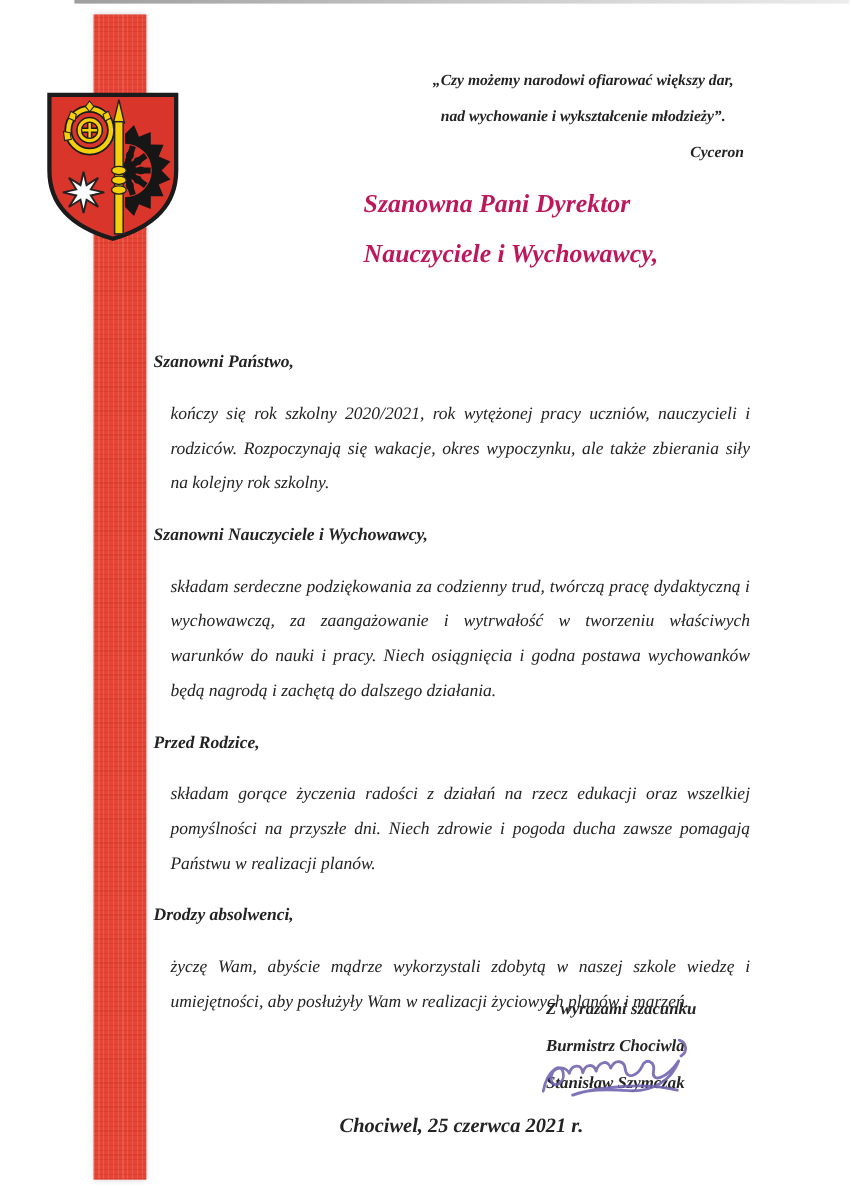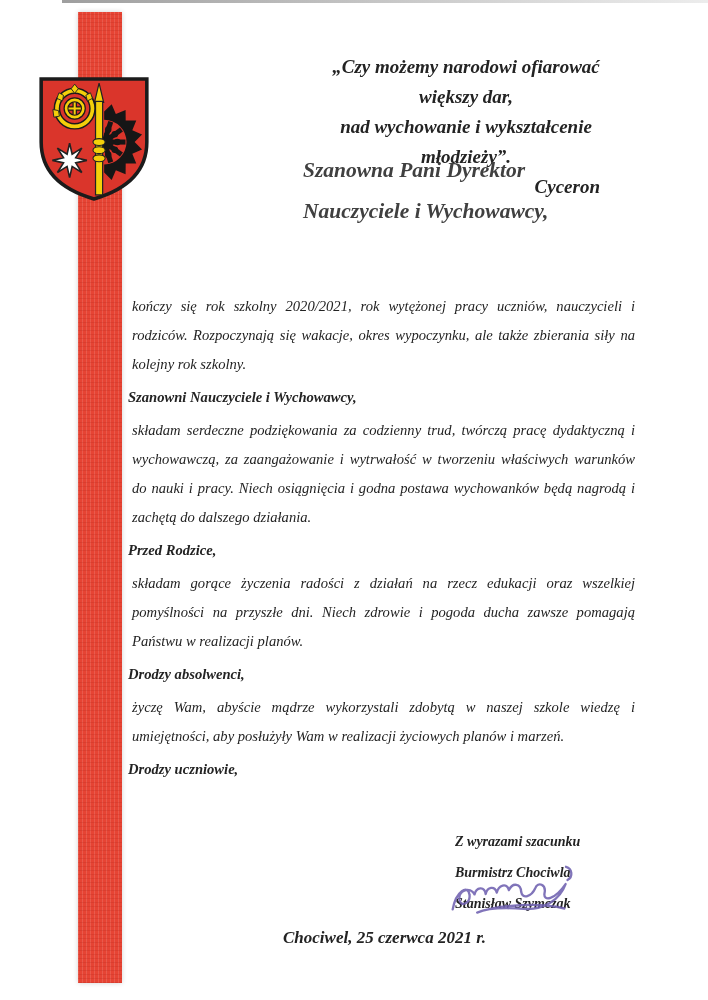--- a/index.html
+++ b/index.html
@@ -15,34 +15,34 @@
   .ribbon{
     position:absolute;left:78px;top:12px;width:44px;height:971px;z-index:1;
     background-color:#e64434;
     background-image:
       repeating-linear-gradient(0deg, rgba(150,20,10,.14) 0 1px, rgba(255,255,255,0) 1px 4px),
       repeating-linear-gradient(90deg, rgba(255,255,255,.12) 0 1px, rgba(255,255,255,0) 1px 4px);
     box-shadow:0 0 5px rgba(0,0,0,.18);
   }
   .crest{position:absolute;left:36px;top:75px;width:116px;height:128px;z-index:2;}
   .quote{
-    position:absolute;left:320px;top:52px;width:292px;z-index:3;
-    font-size:19px;font-weight:bold;font-style:italic;line-height:30px;text-align:center;
+    position:absolute;left:340px;top:52px;width:292px;z-index:3;
+    font-size:13px;font-weight:bold;font-style:italic;line-height:30px;text-align:center;
   }
   .quote .author{text-align:right;padding-right:12px;}
   .salutation{
     position:absolute;left:303px;top:150px;z-index:3;
-    font-size:21.5px;font-weight:bold;font-style:italic;line-height:41px;color:#404040;
+    font-size:21.5px;font-weight:bold;font-style:italic;line-height:41px;color:#be185d;
   }
   .letter-body{
     position:absolute;left:128px;top:288px;width:511px;z-index:3;
     font-size:14.6px;font-style:italic;line-height:29px;
   }
   .section-heading{font-weight:bold;}
-  .section-body{text-align:justify;margin:4px;}
+  .section-body{text-align:justify;margin:14px;}
   .closing{
     position:absolute;left:455px;top:826px;z-index:3;
     font-size:14px;font-weight:bold;font-style:italic;line-height:31px;
   }
   .signature{position:absolute;left:446px;top:862px;width:134px;height:58px;z-index:4;transform:rotate(-2deg);}
   .dateline{
     position:absolute;left:283px;top:928px;z-index:3;
     font-size:17px;font-weight:bold;font-style:italic;
   }
 </style>
@@ -98,36 +98,36 @@
     <div class="author">Cyceron</div>
   </div>
 
   <div class="salutation">
     <div>Szanowna Pani Dyrektor</div>
     <div>Nauczyciele i Wychowawcy,</div>
   </div>
 
   <div class="letter-body">
     <div class="section">
+      <div class="section-heading">Szanowni Państwo,</div>
       <p class="section-body">kończy się rok szkolny 2020/2021, rok wytężonej pracy uczniów, nauczycieli i rodziców. Rozpoczynają się wakacje, okres wypoczynku, ale także zbierania siły na kolejny rok szkolny.</p>
     </div>
     <div class="section">
       <div class="section-heading">Szanowni Nauczyciele i Wychowawcy,</div>
       <p class="section-body">składam serdeczne podziękowania za codzienny trud, twórczą pracę dydaktyczną i wychowawczą, za zaangażowanie i wytrwałość w tworzeniu właściwych warunków do nauki i pracy. Niech osiągnięcia i godna postawa wychowanków będą nagrodą i zachętą do dalszego działania.</p>
     </div>
     <div class="section">
       <div class="section-heading">Przed Rodzice,</div>
       <p class="section-body">składam gorące życzenia radości z działań na rzecz edukacji oraz wszelkiej pomyślności na przyszłe dni. Niech zdrowie i pogoda ducha zawsze pomagają Państwu w realizacji planów.</p>
     </div>
     <div class="section">
       <div class="section-heading">Drodzy absolwenci,</div>
       <p class="section-body">życzę Wam, abyście mądrze wykorzystali zdobytą w naszej szkole wiedzę i umiejętności, aby posłużyły Wam w realizacji życiowych planów i marzeń.</p>
     </div>
     <div class="section">
-      <div class="section-heading">Drodzy uczniowie,</div>
     </div>
   </div>
 
   <div class="closing">
     <div>Z wyrazami szacunku</div>
     <div>Burmistrz Chociwla</div>
     <div>Stanisław Szymczak</div>
   </div>
 
   <svg class="signature" viewBox="0 0 132 56" aria-hidden="true">

